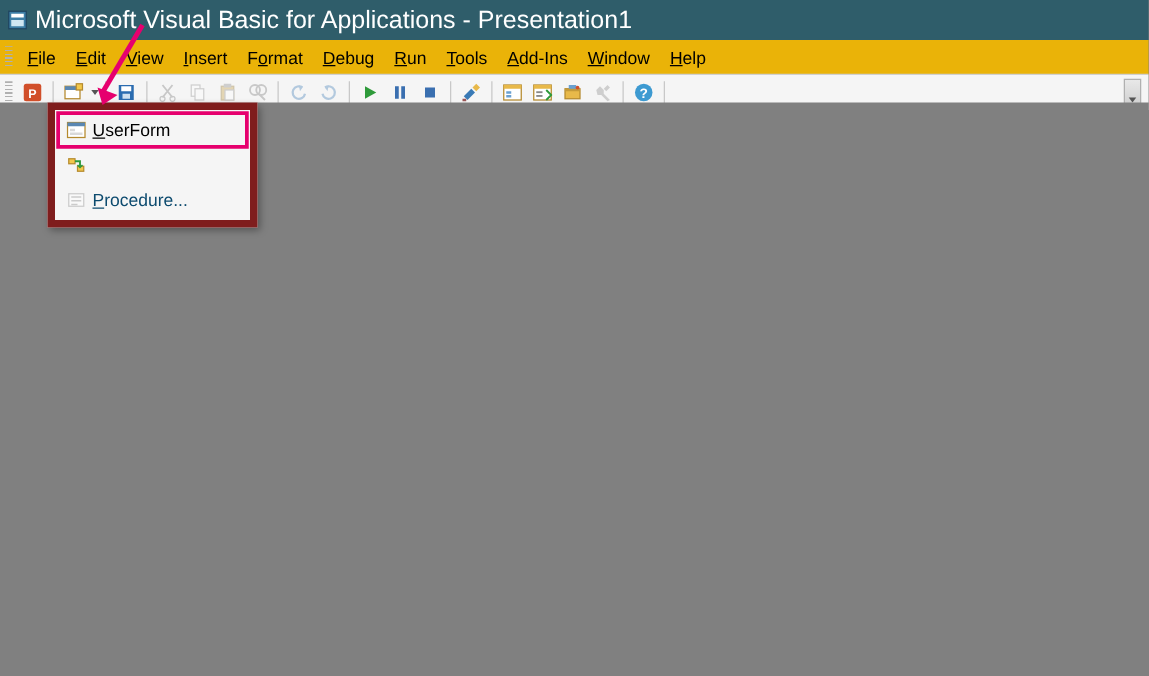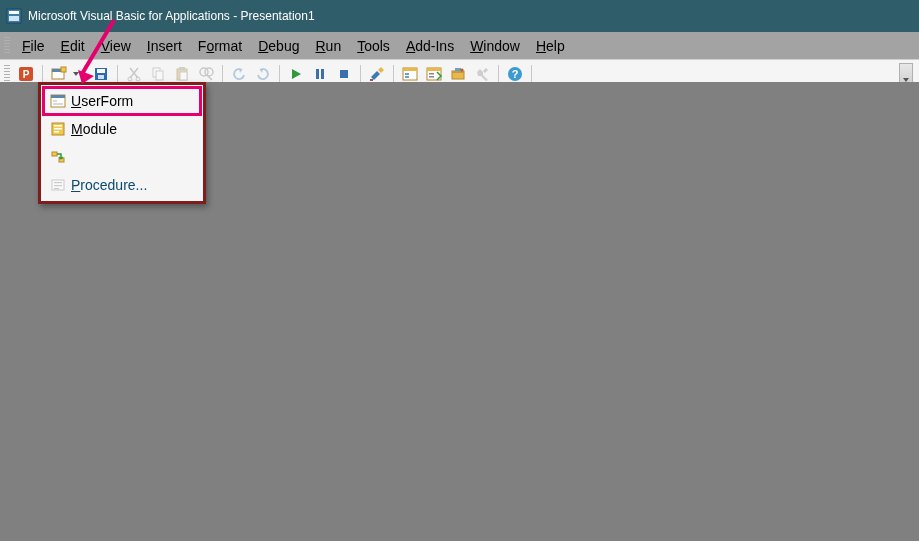--- a/index.html
+++ b/index.html
@@ -7,30 +7,30 @@
   body { background: #808080; }
 
   
   .titlebar {
     background: #2f5d6a;
     height: 26px;
     display: flex;
     align-items: center;
     padding: 16px 6px;
     color: #fff;
-    font-size: 12px;
+    font-size: 20px;
   }
   .titlebar .app-icon {
     width: 16px; height: 16px; margin-right: 6px;
     display: inline-block;
   }
 
   
   .menubar {
-    background: #a3a3a3;
+    background: #eab308;
     height: 28px;
     display: flex;
     align-items: center;
     padding: 0 4px;
     border-bottom: 1px solid #d0d0d0;
     font-size: 14px;
     color: #000;
   }
   .menubar .grip {
     width: 6px; height: 18px;
@@ -101,21 +101,21 @@
     background: #808080;
   }
 
   
   .dropdown {
     position: absolute;
     top: 82px;
     left: 38px;
     width: 168px;
     background: #f5f5f5;
-    border: 3px solid #7f1d1d;
+    border: 6px solid #7f1d1d;
     box-shadow: 2px 3px 6px rgba(0,0,0,0.35);
     padding: 2px 2px;
     font-size: 14px;
     z-index: 20;
   }
   .dd-row {
     display: flex;
     align-items: center;
     height: 28px;
     padding: 0 2px;
@@ -335,31 +335,20 @@
           <rect x="1" y="2" width="14" height="3" fill="#5a87b2"></rect>
           <rect x="3" y="7" width="4" height="2" fill="#d9d9d9"></rect>
           <rect x="3" y="10" width="10" height="2" fill="#d9d9d9"></rect>
         </svg>
     </span>
     <span class="dd-label"><span class="ul">U</span>serForm</span>
   </div>
   <div class="dd-row">
     <span class="dd-icon">
       <svg width="16" height="16" viewBox="0 0 16 16">
-          <rect x="2" y="2" width="12" height="12" fill="#f2c84b" stroke="#b58a2e"></rect>
-          <rect x="4" y="4" width="8" height="1.5" fill="#fff"></rect>
-          <rect x="4" y="7" width="8" height="1.5" fill="#fff"></rect>
-          <rect x="4" y="10" width="5" height="1.5" fill="#fff"></rect>
-        </svg>
-    </span>
-    <span class="dd-label"><span class="ul">M</span>odule</span>
-  </div>
-  <div class="dd-row">
-    <span class="dd-icon">
-      <svg width="16" height="16" viewBox="0 0 16 16">
           <rect x="2" y="3" width="5" height="4" fill="#f2c84b" stroke="#b58a2e"></rect>
           <rect x="9" y="9" width="5" height="4" fill="#f2c84b" stroke="#b58a2e"></rect>
           <path d="M7 5 L11 5 L11 9" fill="none" stroke="#2e9a3a" stroke-width="1.5"></path>
           <path d="M9 8 L11 10 L13 8" fill="none" stroke="#2e9a3a" stroke-width="1.2"></path>
         </svg>
     </span>
   </div>
   <div class="dd-row disabled">
     <span class="dd-icon">
       <svg width="16" height="16" viewBox="0 0 16 16" opacity="0.45">

